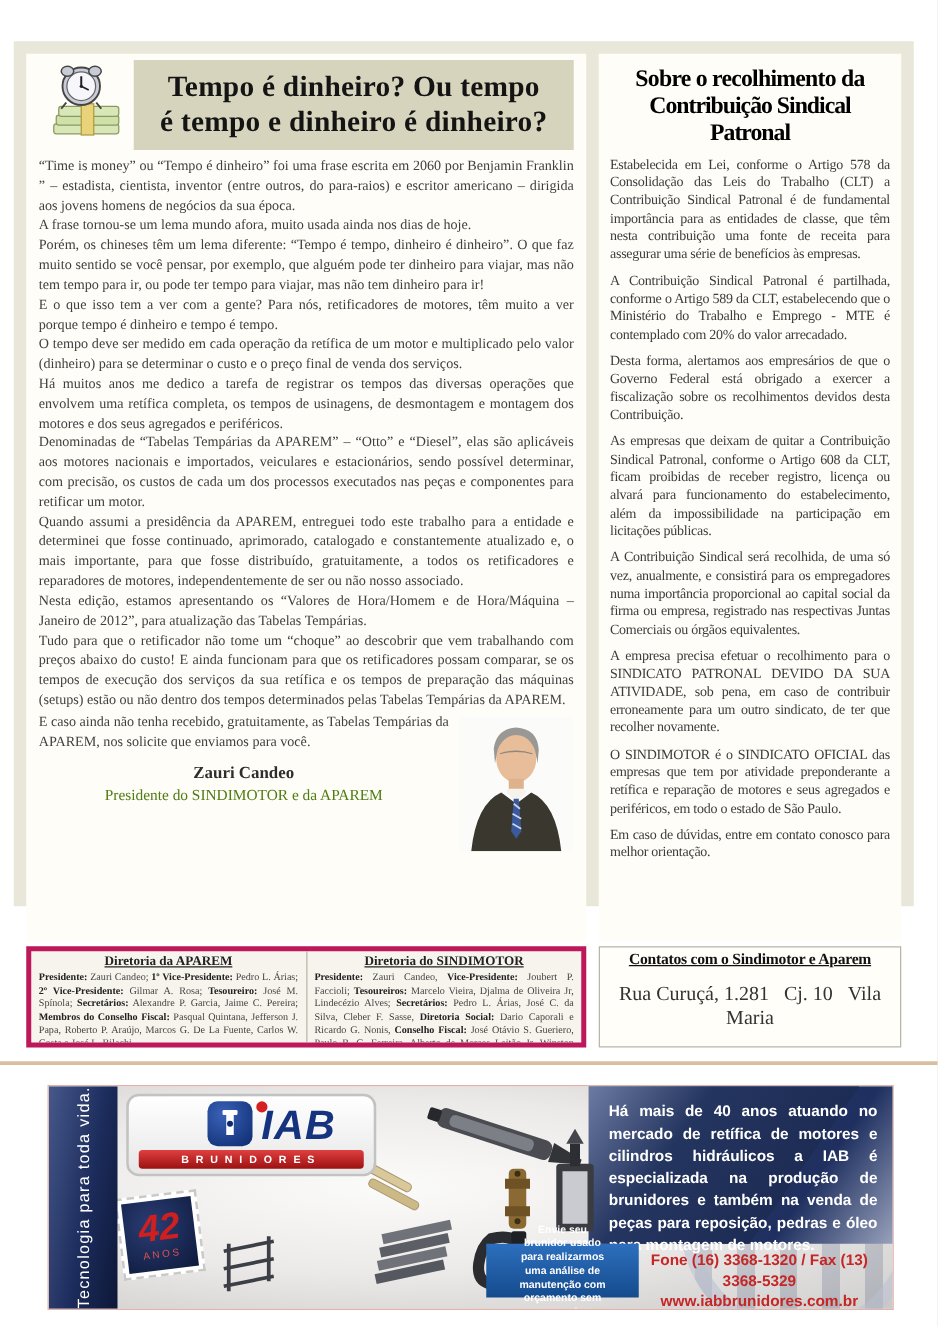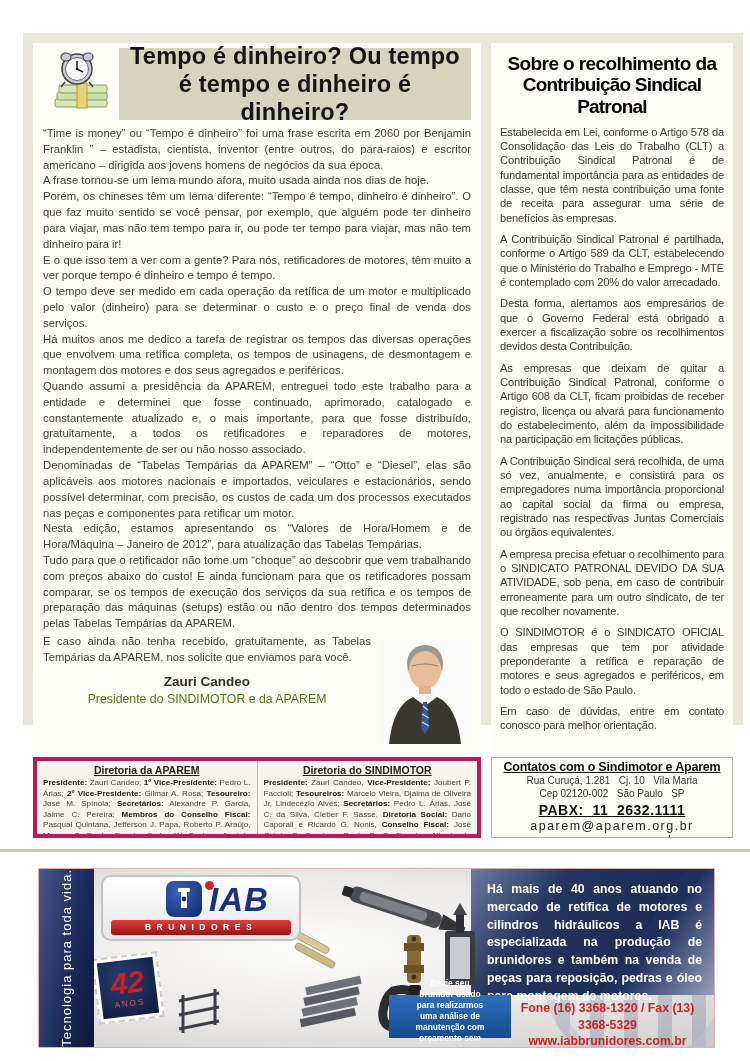--- a/index.html
+++ b/index.html
@@ -1,21 +1,21 @@
 <!DOCTYPE html>
 <html lang="pt"><head>
 <meta charset="utf-8">
 <style>
   html,body{margin:0;padding:0;}
   body{
     width:750px;height:1061px;position:relative;background:#ffffff;
     font-family:"Liberation Sans",sans-serif;color:#3d3d3d;overflow:hidden;
   }
   
-  .frame{position:absolute;left:23px;top:33px;width:720px;height:692px;background:#e9e7d9;}
+  .frame{position:absolute;left:11px;top:33px;width:720px;height:692px;background:#e9e7d9;font-family:Liberation Serif, serif;}
   .article-left{
     position:absolute;left:10px;top:10px;width:448px;height:710px;
     background:#fefdf8;box-sizing:border-box;padding:5px 10px 0 10px;overflow:hidden;
   }
   .article-right{
     position:absolute;left:468px;top:10px;width:242px;height:710px;
     background:#fefdf8;box-sizing:border-box;padding:8px 9px 0 9px;overflow:hidden;
   }
   
   .lhead{display:flex;align-items:stretch;height:72px;margin-bottom:6px;}
@@ -45,21 +45,21 @@
   .board{flex:1;box-sizing:border-box;padding:3px 6px;overflow:hidden;}
   .board + .board{border-left:1px solid #b9b6a8;}
   .board h4{margin:0 0 2px 0;text-align:center;font-size:10.5px;text-decoration:underline;color:#222;}
   .board .btxt{font-size:8.1px;line-height:1.3;text-align:justify;color:#444;}
   .board .btxt b{color:#222;}
   .contacts{
     position:absolute;left:468px;top:724px;width:242px;height:81px;background:#fffef9;
     border:1px solid #b9b6a8;box-sizing:border-box;text-align:center;padding:2px 2px;overflow:hidden;
   }
   .contacts .ct{font-size:12.5px;font-weight:bold;text-decoration:underline;letter-spacing:-.2px;color:#111;}
-  .contacts .addr{font-size:10px;line-height:1.2;color:#333;margin-top:1px;}
+  .contacts .addr{font-size:16px;line-height:1.2;color:#333;margin-top:11px;}
   .contacts .pabx{font-size:14px;font-weight:bold;text-decoration:underline;letter-spacing:.5px;color:#111;margin-top:2px;}
   .contacts .mail{font-size:12.5px;letter-spacing:1.5px;color:#222;margin-top:1px;}
   .contacts .site{font-size:12.5px;letter-spacing:2px;color:#222;}
   
   .divider{position:absolute;left:0;top:849px;width:750px;height:3px;background:#d8bf9e;}
   
   .ad{
     position:absolute;left:38px;top:868px;width:677px;height:180px;overflow:hidden;
     border:1px solid #dfb3ab;box-sizing:border-box;
     background:radial-gradient(ellipse at 40% 45%, #fbfbfa 0%, #eceae8 50%, #c9c8c6 100%);
@@ -157,22 +157,22 @@
       </div>
     </div>
 
     <div class="lbody">
         <p>“Time is money” ou “Tempo é dinheiro”  foi uma frase escrita em 2060 por Benjamin Franklin  ” –  estadista, cientista, inventor (entre outros, do para-raios) e escritor americano – dirigida aos jovens homens de negócios da sua época.</p>
         <p>A frase tornou-se um lema mundo afora, muito usada ainda nos dias de hoje.</p>
         <p>Porém, os chineses têm um lema diferente: “Tempo é tempo, dinheiro é dinheiro”.  O que faz muito sentido se você pensar, por exemplo, que alguém pode ter dinheiro para viajar, mas não tem tempo para ir, ou pode ter tempo para viajar, mas não tem dinheiro para ir!</p>
         <p>E o que isso tem a ver com a gente? Para nós, retificadores de motores, têm muito a ver porque tempo é dinheiro e tempo é tempo.</p>
         <p>O tempo deve ser medido em cada operação da retífica de um motor e multiplicado pelo valor (dinheiro) para se determinar o custo e o preço final de venda dos serviços.</p>
         <p>Há muitos anos me dedico a tarefa de registrar os tempos das diversas operações que envolvem uma retífica completa, os tempos de usinagens, de desmontagem e montagem dos motores e dos seus agregados e periféricos.</p>
+        <p>Denominadas de “Tabelas Tempárias da APAREM” – “Otto” e “Diesel”, elas são aplicáveis aos motores nacionais e importados, veiculares e estacionários, sendo possível determinar, com precisão, os custos de cada um dos processos executados nas peças e componentes para retificar um motor.</p>
         <p>Quando assumi a presidência da APAREM, entreguei todo este trabalho para a entidade e determinei que fosse continuado, aprimorado, catalogado e constantemente atualizado e, o mais importante, para que fosse distribuído, gratuitamente, a todos os retificadores e reparadores de motores, independentemente de ser ou não nosso associado.</p>
-        <p>Denominadas de “Tabelas Tempárias da APAREM” – “Otto” e “Diesel”, elas são aplicáveis aos motores nacionais e importados, veiculares e estacionários, sendo possível determinar, com precisão, os custos de cada um dos processos executados nas peças e componentes para retificar um motor.</p>
         <p>Nesta edição, estamos apresentando os “Valores de Hora/Homem e de Hora/Máquina – Janeiro de 2012”, para atualização das Tabelas Tempárias.</p>
         <p>Tudo para que o retificador não tome um “choque” ao descobrir que vem trabalhando com preços abaixo do custo! E ainda funcionam para que os retificadores possam comparar, se os tempos de execução dos serviços da sua retífica e os tempos de preparação das máquinas (setups) estão ou não dentro dos tempos determinados pelas Tabelas Tempárias da APAREM.</p>
       </div>
 
     <div class="closing">
       <div class="photo">
         <svg width="92" height="108" viewBox="0 0 92 108" aria-hidden="true">
           <rect width="92" height="108" fill="#fbfbf9"></rect>
 
           <path d="M28 26 Q30 10 46 9 Q63 10 64 27 L63 38 Q62 22 46 21 Q31 22 29 38 Z" fill="#9a9894"></path>

